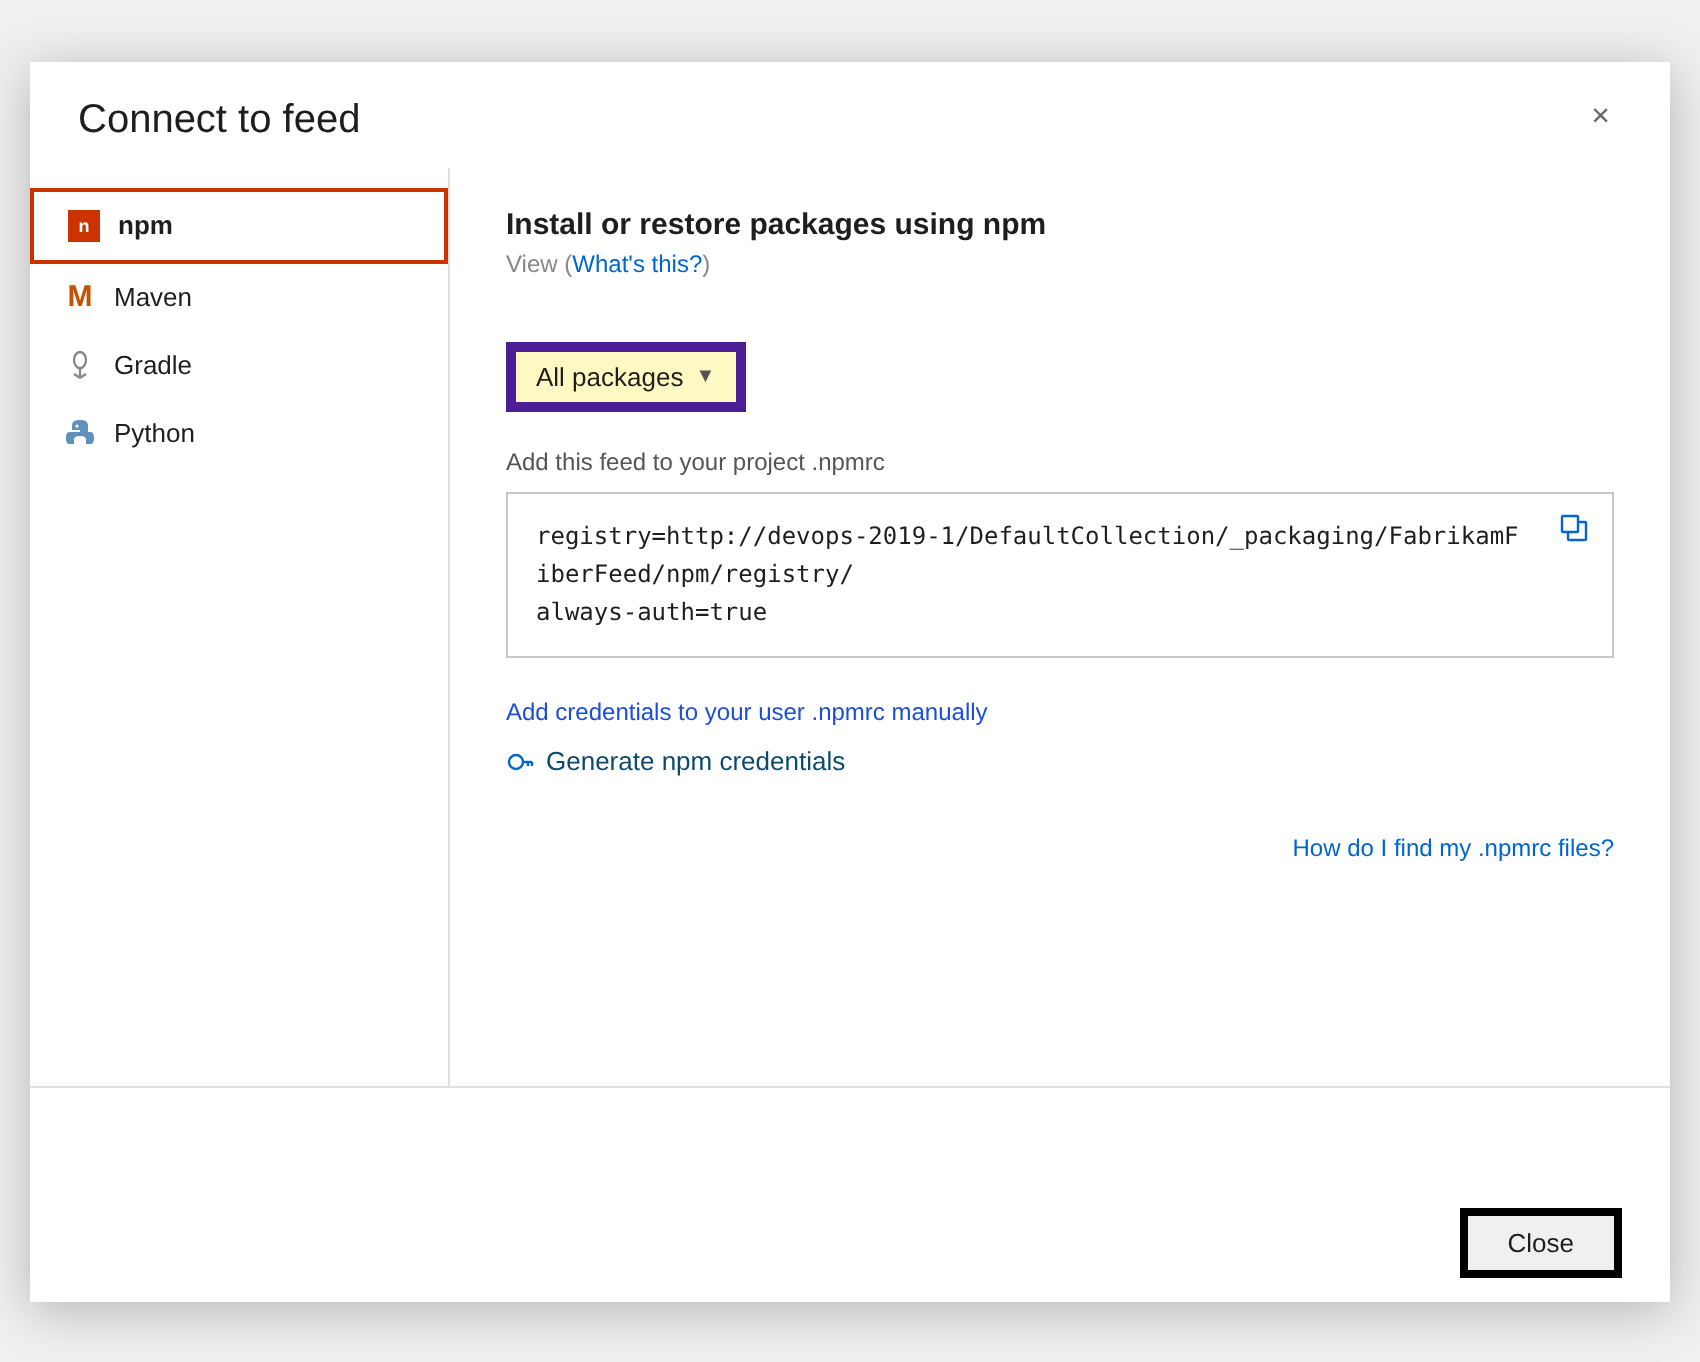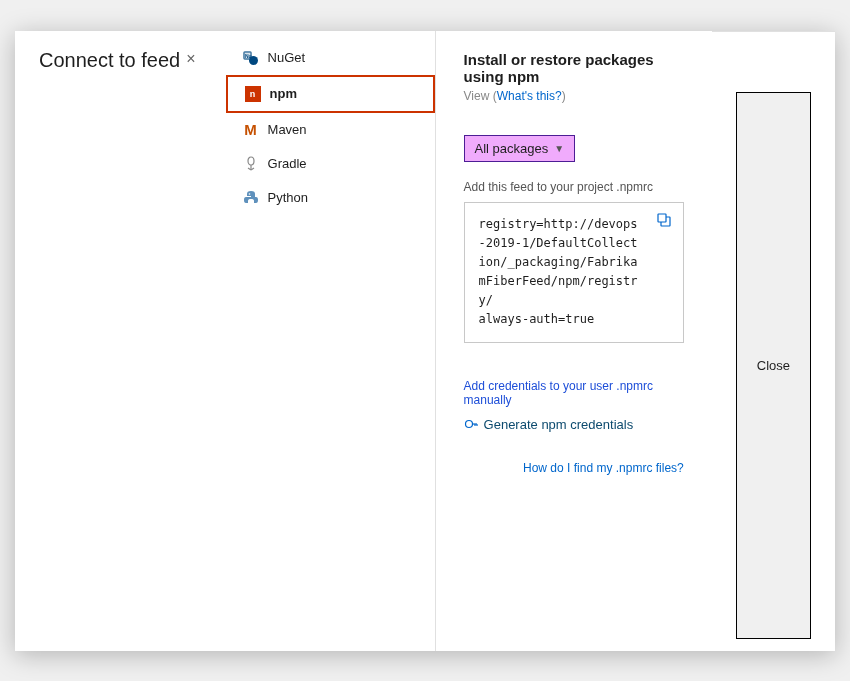--- a/index.html
+++ b/index.html
@@ -11,21 +11,21 @@
       align-items: center;
       justify-content: center;
       height: 100vh;
     }
     .dialog {
       background: #fff;
       width: 820px;
       min-height: 620px;
       box-shadow: 0 4px 24px rgba(0,0,0,0.25);
       display: flex;
-      flex-direction: row;
+      flex-direction: column;
       position: relative;
     }
     .dialog-header {
       padding: 18px 24px 12px 24px;
       border-bottom: none;
       display: flex;
       align-items: flex-start;
       justify-content: space-between;
     }
     .dialog-title {
@@ -91,22 +91,22 @@
       margin-bottom: 32px;
     }
     .view-link a {
       color: #0066cc;
       text-decoration: none;
     }
     .dropdown-btn {
       display: flex;
       align-items: center;
       gap: 6px;
-      border: 1px solid #4c1d95;
-      background: #f0abfc;
+      border: 5px solid #4c1d95;
+      background: #fef9c3;
       padding: 5px 10px;
       cursor: pointer;
       font-size: 13px;
       color: #1e1e1e;
       margin-bottom: 18px;
     }
     .chevron {
       font-size: 10px;
       color: #555;
     }
@@ -117,21 +117,21 @@
     }
     .code-block {
       border: 1px solid #c8c8c8;
       background: #fff;
       padding: 12px 14px;
       font-family: "Courier New", Consolas, monospace;
       font-size: 12px;
       color: #1e1e1e;
       position: relative;
       line-height: 1.6;
-      margin-bottom: 36px;
+      margin-bottom: 20px;
     }
     .copy-btn {
       position: absolute;
       top: 8px;
       right: 8px;
       background: none;
       border: none;
       cursor: pointer;
       color: #0066cc;
       font-size: 14px;
@@ -162,21 +162,21 @@
       text-decoration: none;
     }
     .dialog-footer {
       padding: 12px 24px;
       display: flex;
       justify-content: flex-end;
       border-top: 1px solid #e0e0e0;
     }
     .close-action-btn {
       background: #f0f0f0;
-      border: 1px solid #000000;
+      border: 4px solid #000000;
       padding: 6px 20px;
       font-size: 13px;
       cursor: pointer;
       color: #1e1e1e;
       margin-top: 48px;
     }
 
     
     .nuget-svg { width: 16px; height: 16px; }
     
@@ -205,31 +205,20 @@
 <div class="dialog">
   <div class="dialog-header">
     <h1 class="dialog-title">Connect to feed</h1>
     <button class="close-btn">×</button>
   </div>
 
   <div class="dialog-body">
 
     <div class="sidebar">
 
-      <div class="sidebar-item">
-        <span class="icon">
-          <svg class="nuget-svg" viewBox="0 0 16 16" fill="none">
-            <circle cx="10.5" cy="10.5" r="4.5" fill="#004880"></circle>
-            <rect x="0" y="1" width="9" height="9" rx="1" fill="#004880" opacity="0.15"></rect>
-            <rect x="1" y="2" width="7" height="7" rx="0.5" fill="none" stroke="#004880" stroke-width="1"></rect>
-            <text x="2" y="8" font-size="5" fill="#004880" font-family="Arial" font-weight="bold">Nu</text>
-          </svg>
-        </span>
-        <span>NuGet</span>
-      </div>
 
       <div class="sidebar-item active">
         <span class="icon">
           <div class="npm-icon-box">n</div>
         </span>
         <span>npm</span>
       </div>
 
       <div class="sidebar-item">
         <span class="icon">

